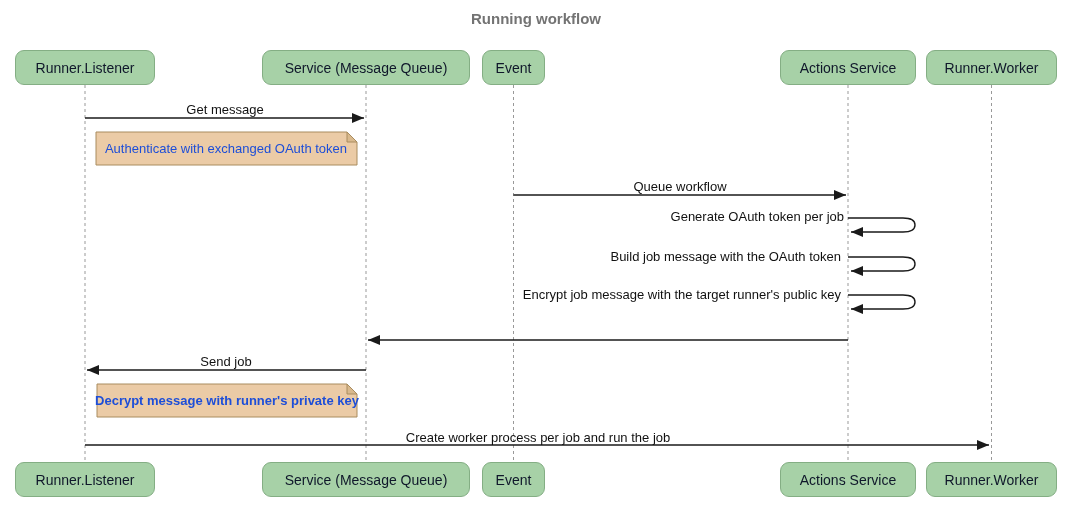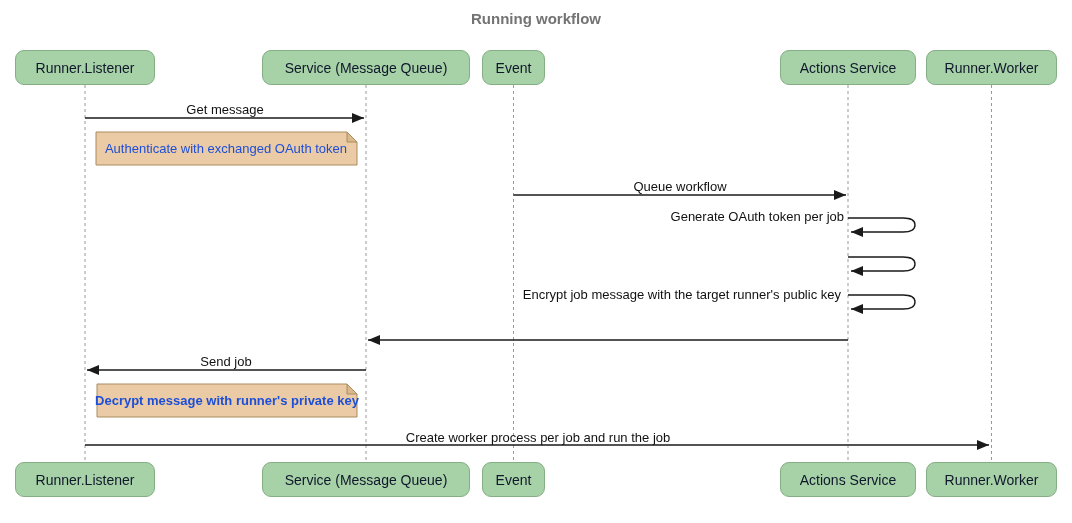--- a/index.html
+++ b/index.html
@@ -97,20 +97,21 @@
   <div class="actor" style="left:780px; top:462px; width:136px;">
       <span>Actions Service</span>
     </div>
   <div class="actor" style="left:926px; top:462px; width:131px;">
       <span>Runner.Worker</span>
     </div>
 
   <div class="msg-label" style="left:225px; top:103px;">Get message</div>
   <div class="msg-label" style="left:680px; top:180px;">Queue workflow</div>
   <div class="msg-label right-align" style="right:228px; top:210px;">Generate OAuth token per job</div>
+  <div class="msg-label right-align" style="right:231px; top:250px;">Build job message with the OAuth token</div>
   <div class="msg-label right-align" style="right:231px; top:288px;">Encrypt job message with the target runner's public key</div>
   <div class="msg-label" style="left:226px; top:355px;">Send job</div>
   <div class="msg-label" style="left:538px; top:431px;">Create worker process per job and run the job</div>
 
   <div class="note-text" style="left:226px; top:142px;">Authenticate with exchanged OAuth token</div>
   <div class="note-text" style="left:227px; top:394px;font-weight:bold;">Decrypt message with runner's private key</div>
 
 </div>
 
 </body></html>

